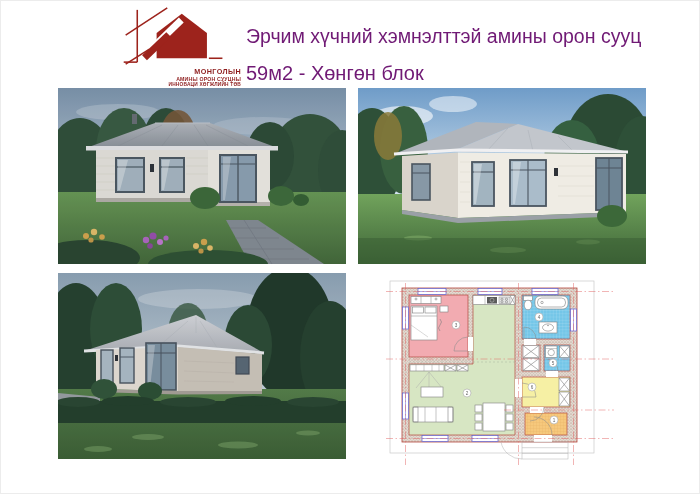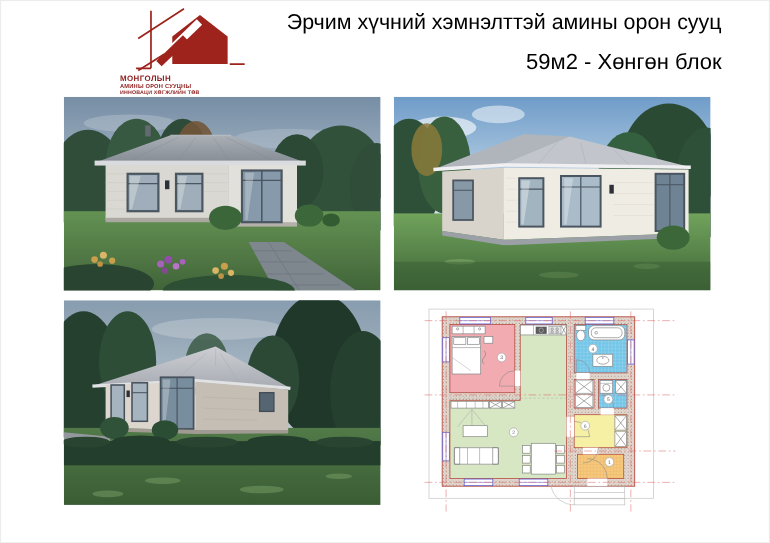--- a/index.html
+++ b/index.html
@@ -1,26 +1,26 @@
 <!DOCTYPE html>
 <html><head>
 <meta charset="utf-8">
 <style>
   html,body{margin:0;padding:0;}
   body{
     width:700px;height:494px;position:relative;overflow:hidden;
     background:#ffffff;border:1px solid #ececec;box-sizing:border-box;
     font-family:"Liberation Sans", sans-serif;
   }
-  .logo{position:absolute;left:108px;top:5px;width:132px;text-align:left;}
+  .logo{position:absolute;left:108px;top:5px;width:132px;text-align:right;}
   .logo svg{display:block;margin:0 auto;}
   .logo-line1{font-size:7.2px;font-weight:bold;color:#8e1d1d;letter-spacing:.4px;margin-top:1px;}
   .logo-line2{font-size:5.2px;font-weight:bold;color:#8e1d1d;letter-spacing:.2px;}
   .logo-line3{font-size:4.8px;font-weight:bold;color:#8e1d1d;letter-spacing:.2px;}
-  .header{position:absolute;left:245px;top:8px;width:410px;text-align:right;color:#000000;}
+  .header{position:absolute;left:245px;top:24px;width:410px;text-align:left;color:#701a75;}
   .title{font-size:19.5px;font-weight:500;margin:0;}
   .subtitle{font-size:20px;font-weight:500;margin:14px 0 0 0;}
   .photo{position:absolute;}
   .photo svg{display:block;width:100%;height:100%;}
   .p-tl{left:57px;top:87px;width:288px;height:176px;}
   .p-tr{left:357px;top:87px;width:288px;height:176px;}
   .p-bl{left:57px;top:272px;width:288px;height:186px;}
   .p-plan{left:383px;top:274px;width:234px;height:200px;}
   .fur{stroke:#808080;stroke-width:.6;fill:#ffffff;}
   .furn{stroke:#808080;stroke-width:.6;fill:none;}

